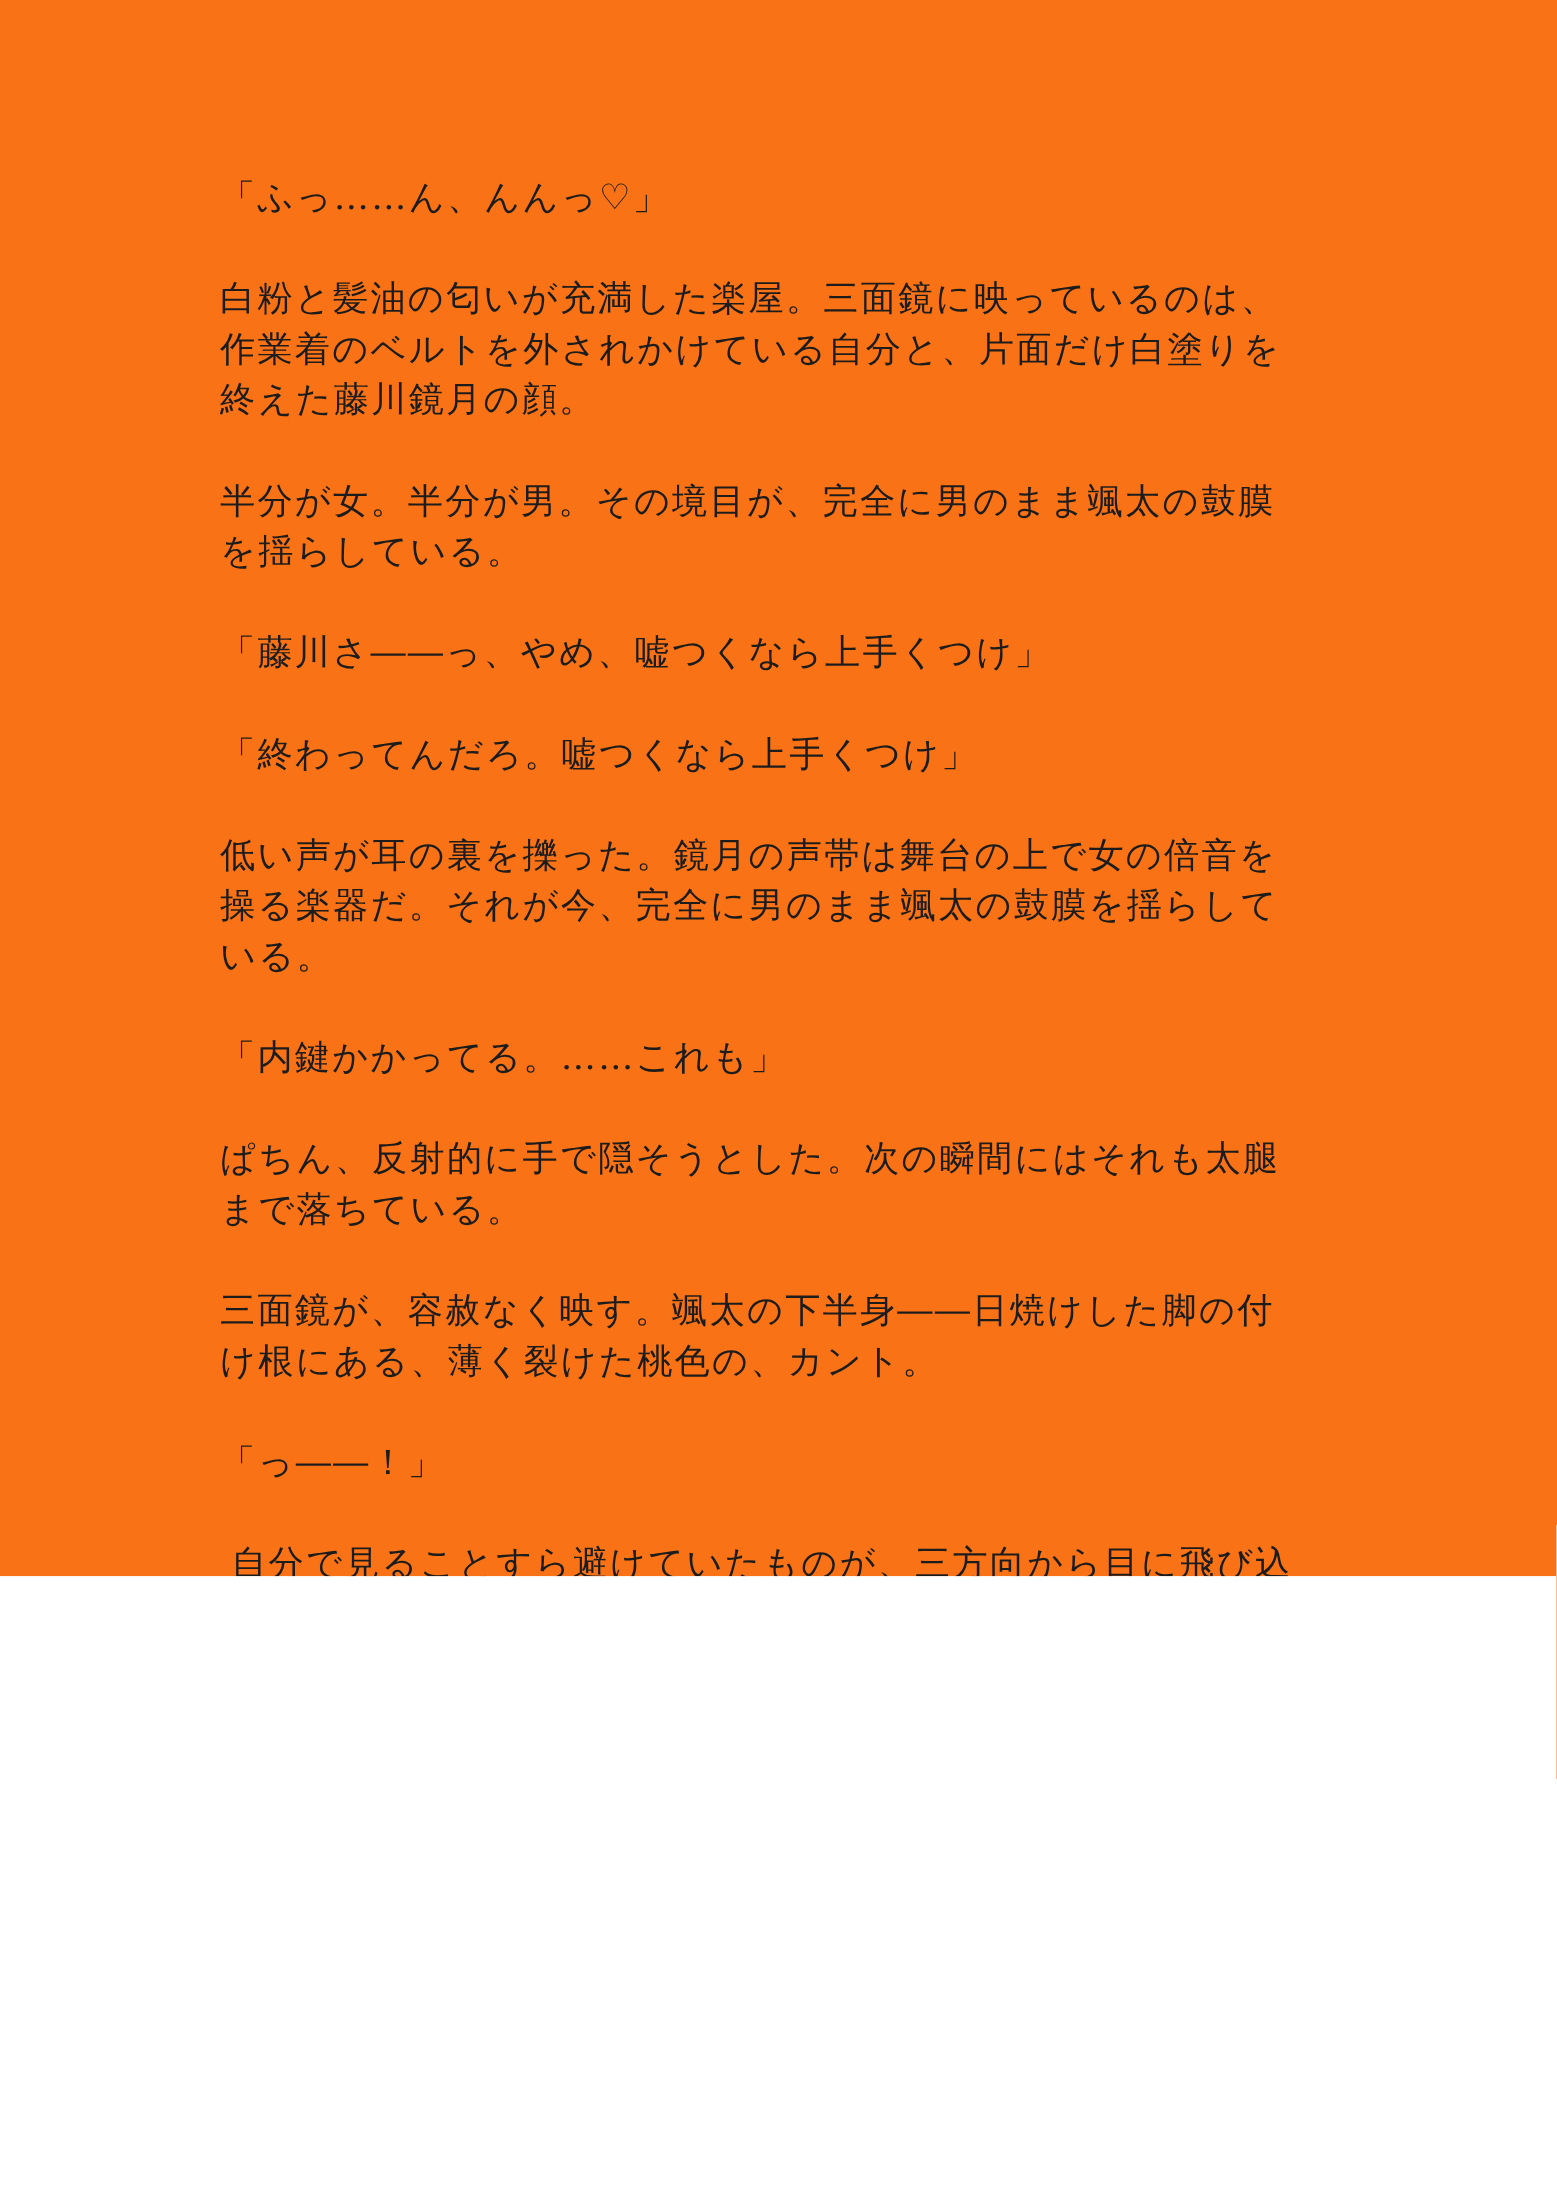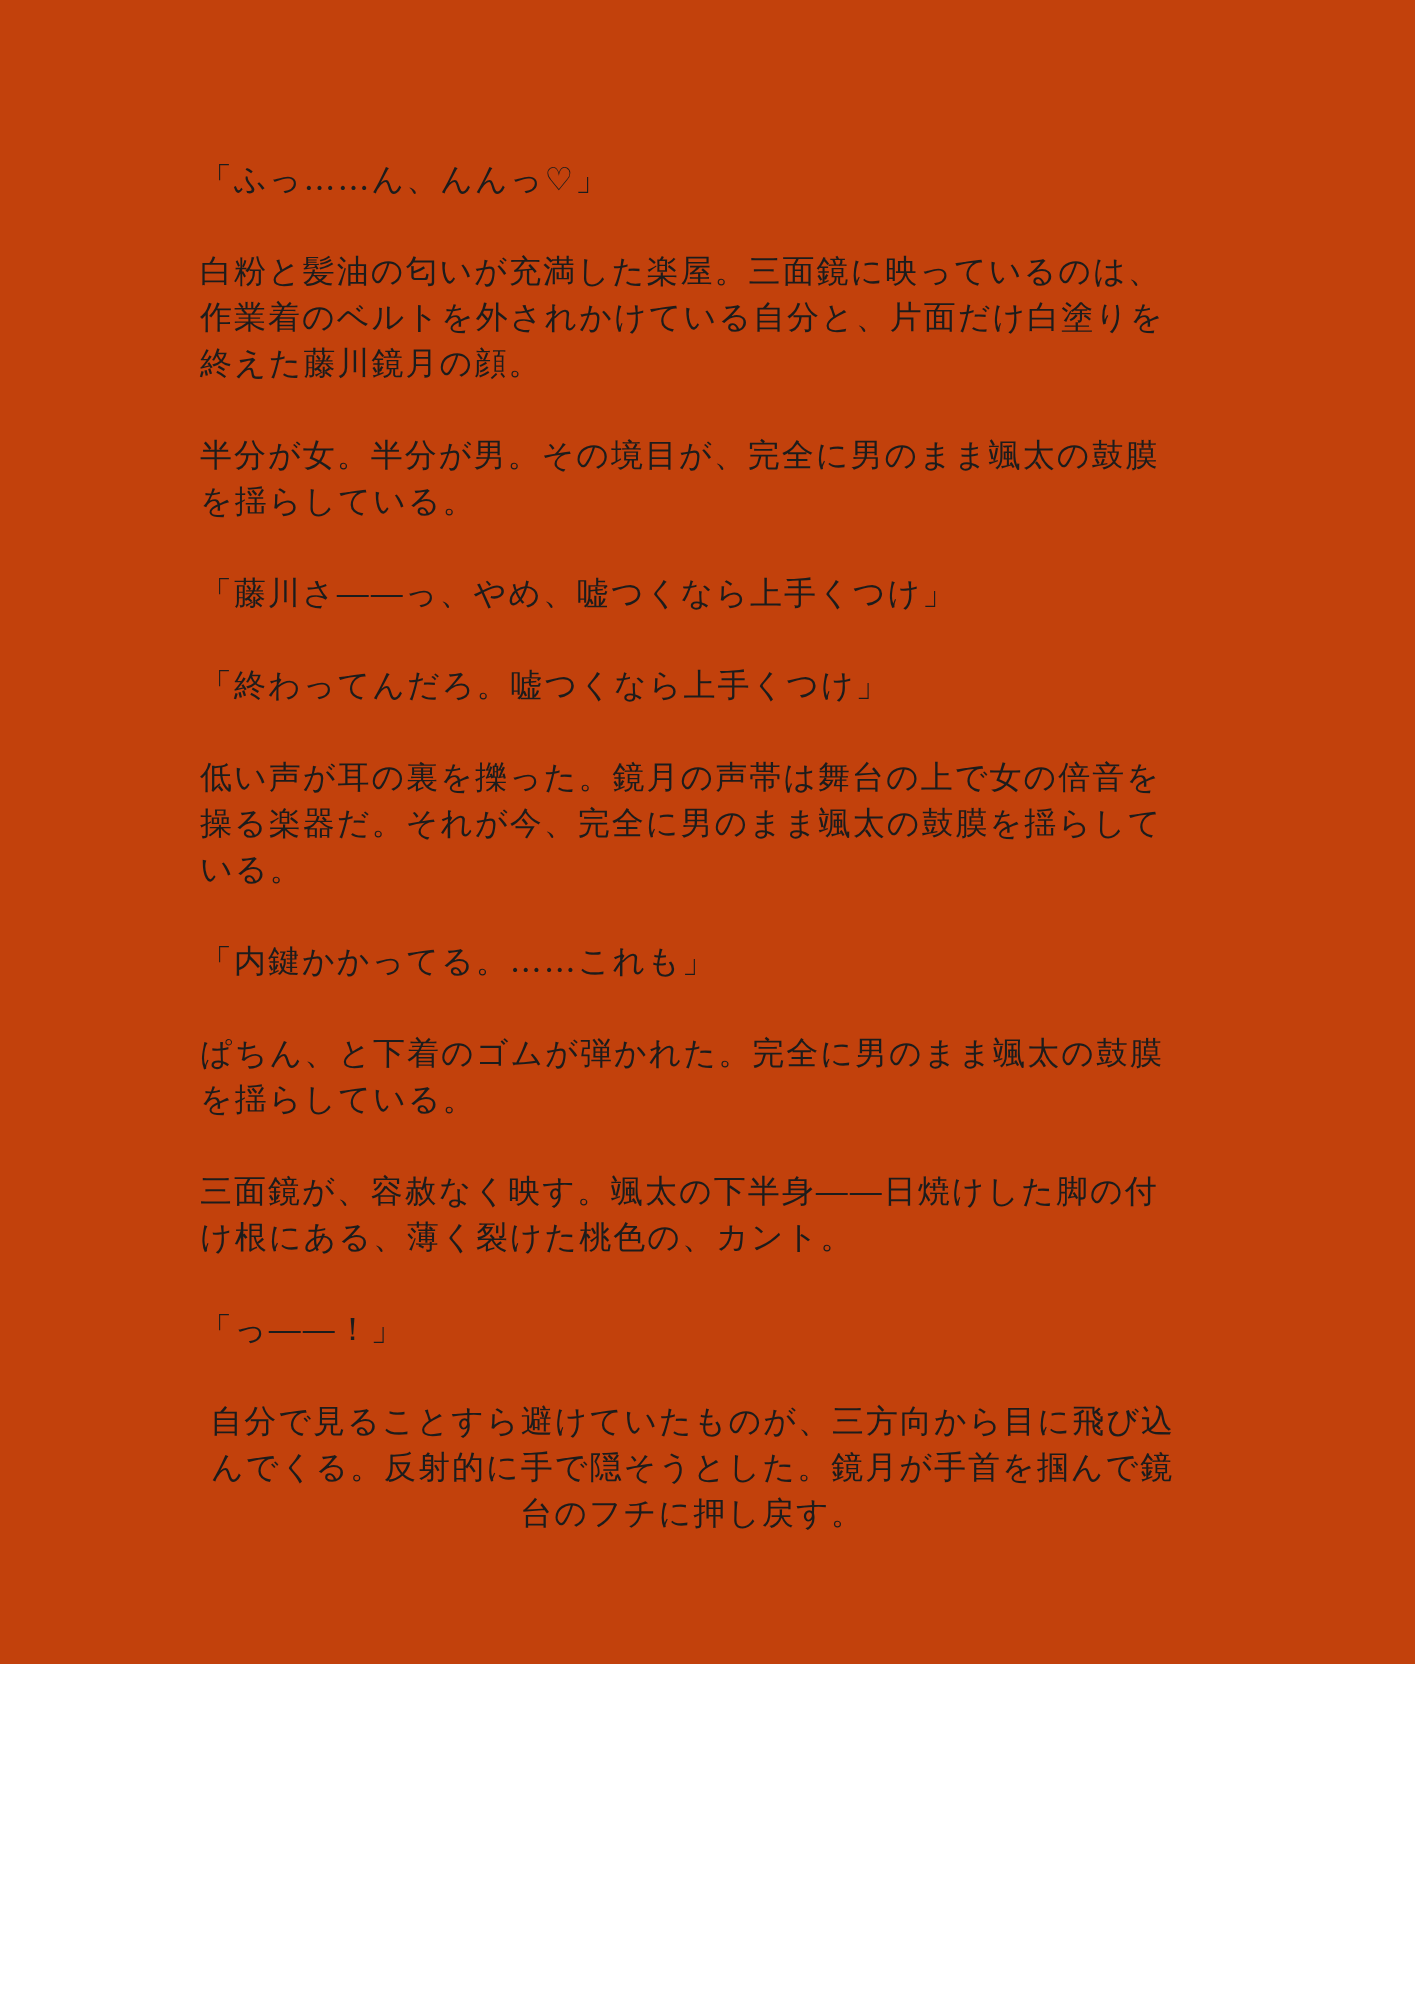--- a/index.html
+++ b/index.html
@@ -3,22 +3,22 @@
 <meta charset="utf-8">
 <style>
   html, body {
     margin: 0;
     padding: 0;
     background: #ffffff;
   }
   .page {
     position: relative;
     width: 1415px;
-    height: 1664px;
-    background: #c2410c;
+    height: 1433px;
+    background: #f97316;
     overflow: hidden;
     font-family: "DejaVu Serif", "Liberation Serif", serif;
   }
   .text-block {
     position: absolute;
     left: 200px;
     top: 156px;
     width: 985px;
     color: #1c1c1c;
   }
@@ -41,18 +41,18 @@
 
 <div class="page">
   <div class="text-block">
     <p class="para">「ふっ……ん、んんっ♡」</p>
     <p class="para">白粉と髪油の匂いが充満した楽屋。三面鏡に映っているのは、作業着のベルトを外されかけている自分と、片面だけ白塗りを終えた藤川鏡月の顔。</p>
     <p class="para">半分が女。半分が男。その境目が、完全に男のまま颯太の鼓膜を揺らしている。</p>
     <p class="para">「藤川さ――っ、やめ、嘘つくなら上手くつけ」</p>
     <p class="para">「終わってんだろ。嘘つくなら上手くつけ」</p>
     <p class="para">低い声が耳の裏を擽った。鏡月の声帯は舞台の上で女の倍音を操る楽器だ。それが今、完全に男のまま颯太の鼓膜を揺らしている。</p>
     <p class="para">「内鍵かかってる。……これも」</p>
-    <p class="para">ぱちん、と下着のゴムが弾かれた。完全に男のまま颯太の鼓膜を揺らしている。</p>
+    <p class="para">ぱちん、反射的に手で隠そうとした。次の瞬間にはそれも太腿まで落ちている。</p>
     <p class="para">三面鏡が、容赦なく映す。颯太の下半身――日焼けした脚の付け根にある、薄く裂けた桃色の、カント。</p>
     <p class="para">「っ――！」</p>
     <p class="para">自分で見ることすら避けていたものが、三方向から目に飛び込んでくる。反射的に手で隠そうとした。鏡月が手首を掴んで鏡台のフチに押し戻す。</p>
   </div>
 </div>
 
 </body></html>

